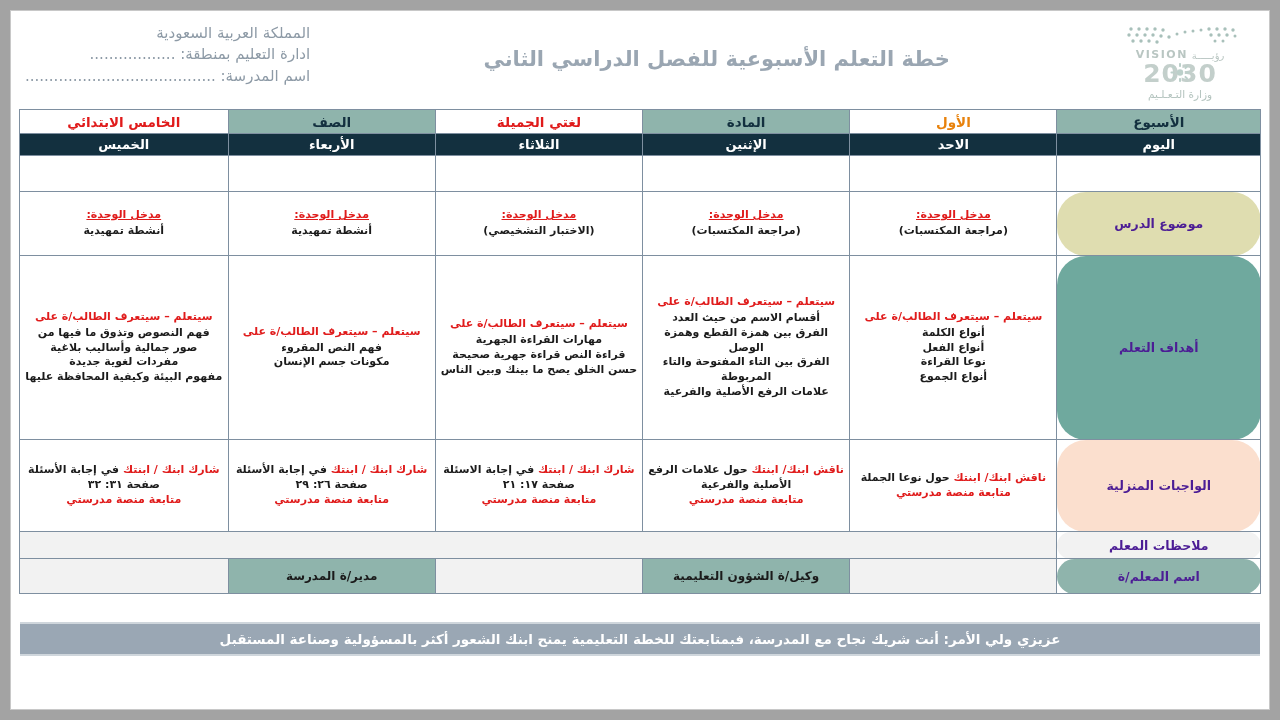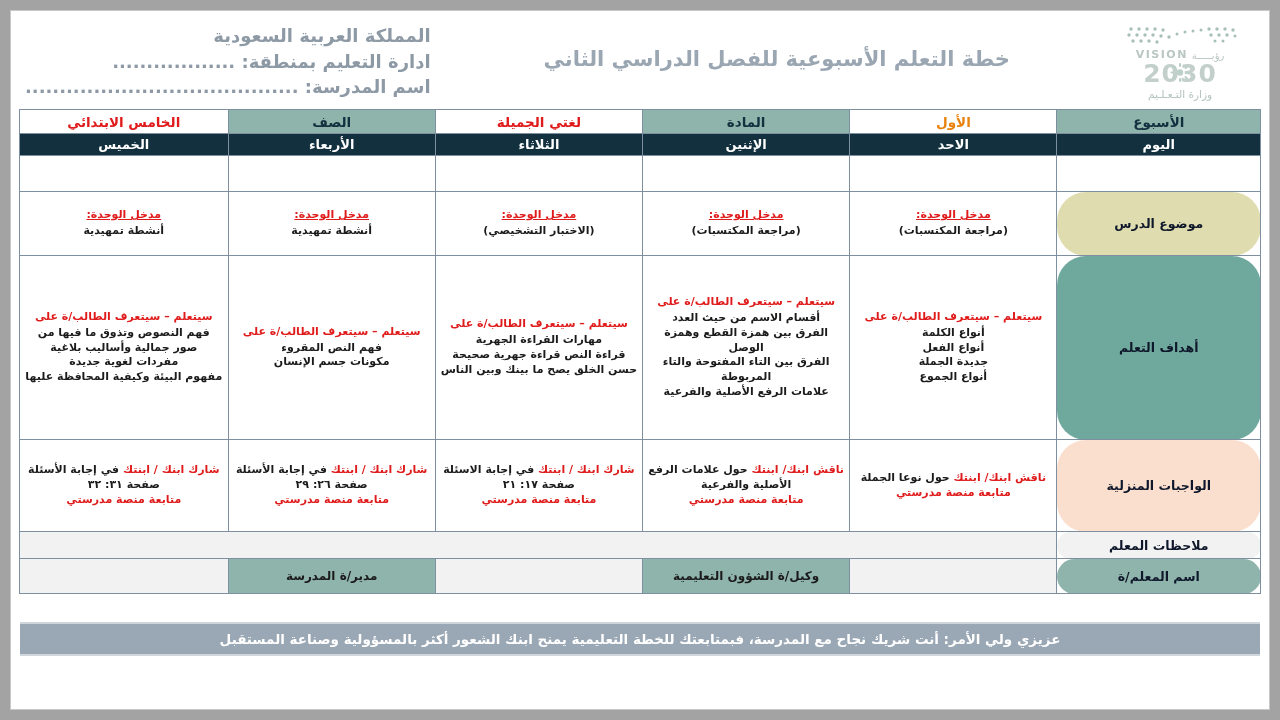--- a/index.html
+++ b/index.html
@@ -43,23 +43,23 @@
     height: 92px;
     padding: 4px 6px 0 6px;
     box-sizing: border-box;
   }
 
   
   .ministry-block {
     order: 3;
     text-align: right;
     color: #8d9aa6;
-    font-size: 18px;
+    font-size: 15px;
     line-height: 1.42;
-    font-weight: 700;
+    font-weight: 400;
     white-space: nowrap;
     padding-top: 2px;
     min-width: 250px;
   }
   .ministry-block div { direction: rtl; }
 
   
   .title-block {
     order: 2;
     flex: 1;
@@ -168,21 +168,21 @@
   
   .blank-row td {
     background: #ffffff;
     height: 36px;
   }
 
   
   .lbl {
     font-size: 12.5px;
     font-weight: 700;
-    color: #0f172a;
+    color: #4c1d95;
     border-radius: 29px;
   }
   .lbl-khaki { background: #dfddb0; }
   .lbl-teal  { background: #6fa99e; }
   .lbl-peach { background: #fbdfce; }
   .lbl-gray  { background: #d6d6d6; }
   .lbl-teal2 { background: #8fb4ac; }
 
   
   .cell {
@@ -386,21 +386,21 @@
         </td>
       </tr>
 
       <tr class="row-objectives">
         <td class="lbl lbl-teal">أهداف التعلم</td>
 
         <td class="cell">
           <span class="head-red">سيتعلم – سيتعرف الطالب/ة على</span>
           <span class="sub">أنواع الكلمة</span>
           <span class="sub">أنواع الفعل</span>
-          <span class="sub">جديدة الجملة</span>
+          <span class="sub">نوعا القراءة</span>
           <span class="sub">أنواع الجموع</span>
         </td>
 
         <td class="cell">
           <span class="head-red">سيتعلم – سيتعرف الطالب/ة على</span>
           <span class="sub">أقسام الاسم من حيث العدد</span>
           <span class="sub">الفرق بين همزة القطع وهمزة الوصل</span>
           <span class="sub">الفرق بين التاء المفتوحة والتاء المربوطة</span>
           <span class="sub">علامات الرفع الأصلية والفرعية</span>
         </td>

